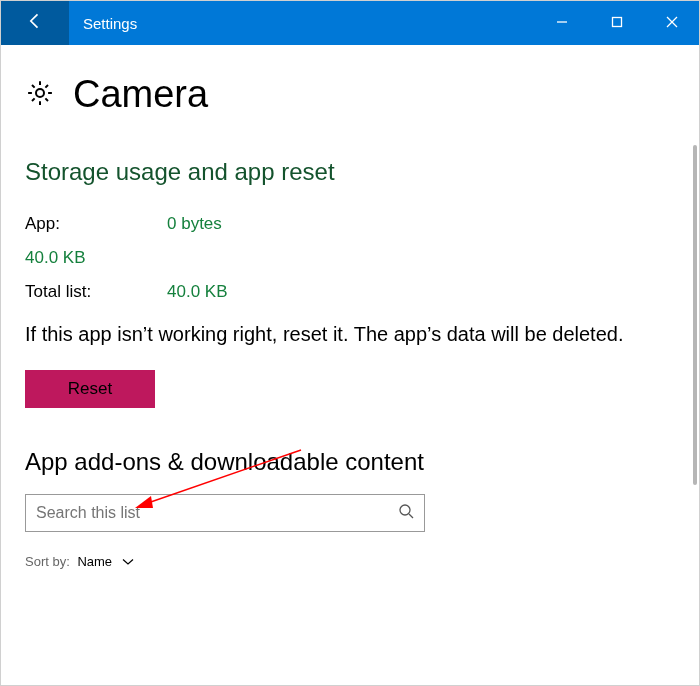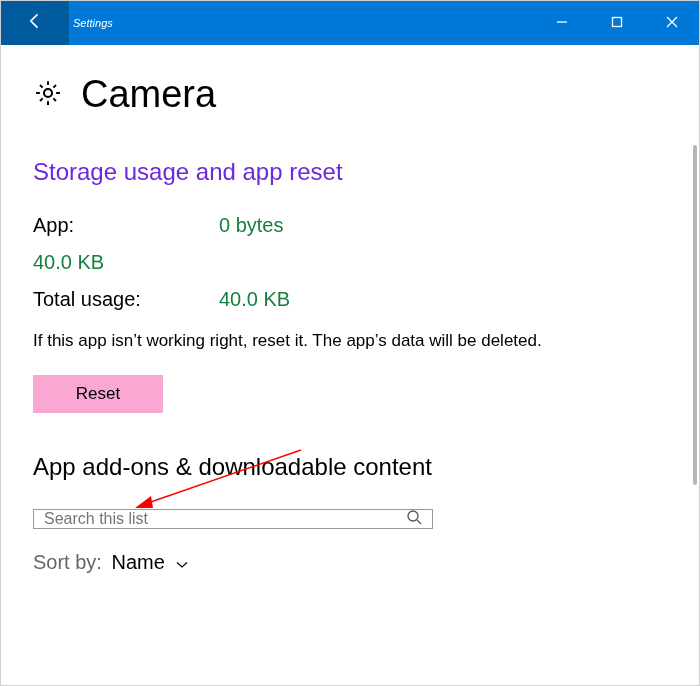--- a/index.html
+++ b/index.html
@@ -1,37 +1,37 @@
 <!DOCTYPE html>
 <html><head>
   <meta charset="utf-8">
   <style>
     * { margin: 0; padding: 0; box-sizing: border-box; font-family: "Segoe UI", -apple-system, sans-serif; }
     body { width: 700px; height: 686px; background: #fff; border: 1px solid #d0d0d0; position: relative; overflow: hidden; }
     .titlebar { height: 44px; background: #0078d7; color: #fff; display: flex; align-items: center; }
     .back { width: 68px; height: 44px; display: flex; align-items: center; justify-content: center; background: #005a9e; }
     .back svg { width: 20px; height: 20px; stroke: #fff; }
-    .title { flex: 1; padding-left: 4px; font-size: 11px; font-weight: 400; font-style: italic; }
+    .title { flex: 1; padding-left: 14px; font-size: 15px; font-weight: 400; }
     .wbtn { width: 55px; height: 44px; display: flex; align-items: center; justify-content: center; }
     .wbtn svg { stroke: #fff; fill: none; }
-    .content { padding: 28px 20px 0 32px; height: calc(100% - 44px); position: relative; }
+    .content { padding: 28px 20px 0 24px; height: calc(100% - 44px); position: relative; }
     .page-header { display: flex; align-items: center; gap: 18px; margin-bottom: 42px; }
     .gear svg { width: 30px; height: 30px; }
     .page-title { font-size: 38px; font-weight: 300; }
-    .section-title { font-size: 24px; font-weight: 400; margin-bottom: 28px; color: #6d28d9; }
-    .section-title2 { font-size: 24px; font-weight: 400; margin-bottom: 28px; color: #000; }
-    .kv-row { display: flex; font-size: 20px; margin-bottom: 14px; gap: 44px; }
+    .section-title { font-size: 24px; font-weight: 400; margin-bottom: 28px; color: #14532d; }
+    .section-title2 { font-size: 24px; font-weight: 400; margin-bottom: 18px; color: #000; }
+    .kv-row { display: flex; font-size: 17px; margin-bottom: 14px; }
     .kv-label { width: 142px; color: #000; }
     .kv-value { color: #15803d; }
-    .reset-desc { font-size: 17px; margin-top: 18px; margin-bottom: 22px; line-height: 1.4; max-width: 610px; }
-    .reset-btn { width: 130px; height: 38px; background: #f9a8d4; border: none; font-size: 17px; text-align: center; cursor: pointer; margin-bottom: 40px; }
-    .search-row { position: relative; width: 400px; height: 20px; border: 1px solid #999; display: flex; align-items: center; padding: 0 10px; margin-bottom: 22px; }
+    .reset-desc { font-size: 20px; margin-top: 18px; margin-bottom: 22px; line-height: 1.4; max-width: 610px; }
+    .reset-btn { width: 130px; height: 38px; background: #be185d; border: none; font-size: 17px; text-align: center; cursor: pointer; margin-bottom: 40px; }
+    .search-row { position: relative; width: 400px; height: 38px; border: 1px solid #999; display: flex; align-items: center; padding: 0 10px; margin-bottom: 22px; }
     .search-row input { flex: 1; border: none; outline: none; font-size: 16px; background: transparent; }
     .search-row svg { width: 16px; height: 16px; }
-    .filter-row { display: flex; gap: 44px; font-size: 20px; color: #444; }
+    .filter-row { display: flex; gap: 44px; font-size: 13px; color: #444; }
     .filter-label { color: #666; }
     .filter-value { color: #000; margin-left: 4px; }
     .chev { margin-left: 6px; }
     .scrollbar-track { position: absolute; right: 2px; top: 44px; bottom: 2px; width: 11px; background: transparent; }
     .scrollbar-thumb { position: absolute; right: 0; top: 100px; width: 4px; height: 340px; background: #b6b6b6; border-radius: 2px; }
     .arrow-annot { position: absolute; left: 130px; top: 395px; pointer-events: none; }
     .arrow-annot svg { width: 190px; height: 80px; }
   </style>
 </head>
 <body>
@@ -83,21 +83,21 @@
   <h2 class="section-title">Storage usage and app reset</h2>
 
   <div class="kv-row">
     <div class="kv-label">App:</div>
     <div class="kv-value">0 bytes</div>
   </div>
   <div class="kv-row">
     <div class="kv-value">40.0 KB</div>
   </div>
   <div class="kv-row">
-    <div class="kv-label">Total usage:</div>
+    <div class="kv-label">Total list:</div>
     <div class="kv-value">40.0 KB</div>
   </div>
 
   <p class="reset-desc">If this app isn’t working right, reset it. The app’s data will be deleted.</p>
 
   <button class="reset-btn">Reset</button>
 
   <h2 class="section-title2">App add-ons &amp; downloadable content</h2>
 
   <div class="search-row">

